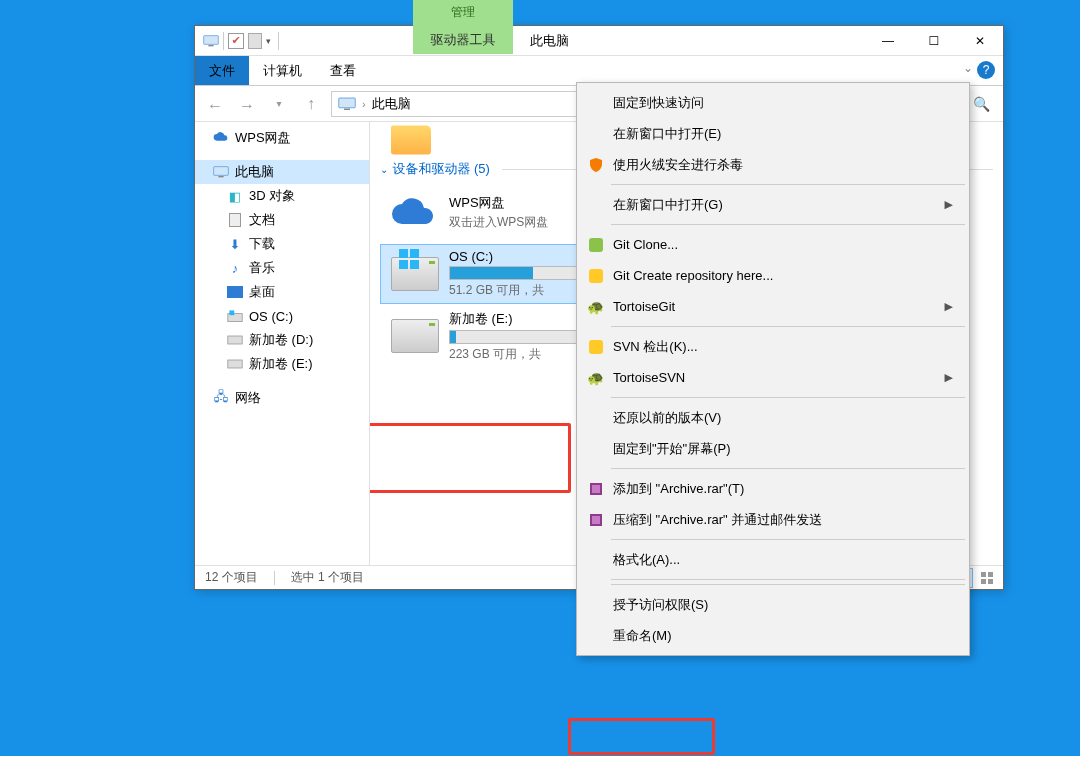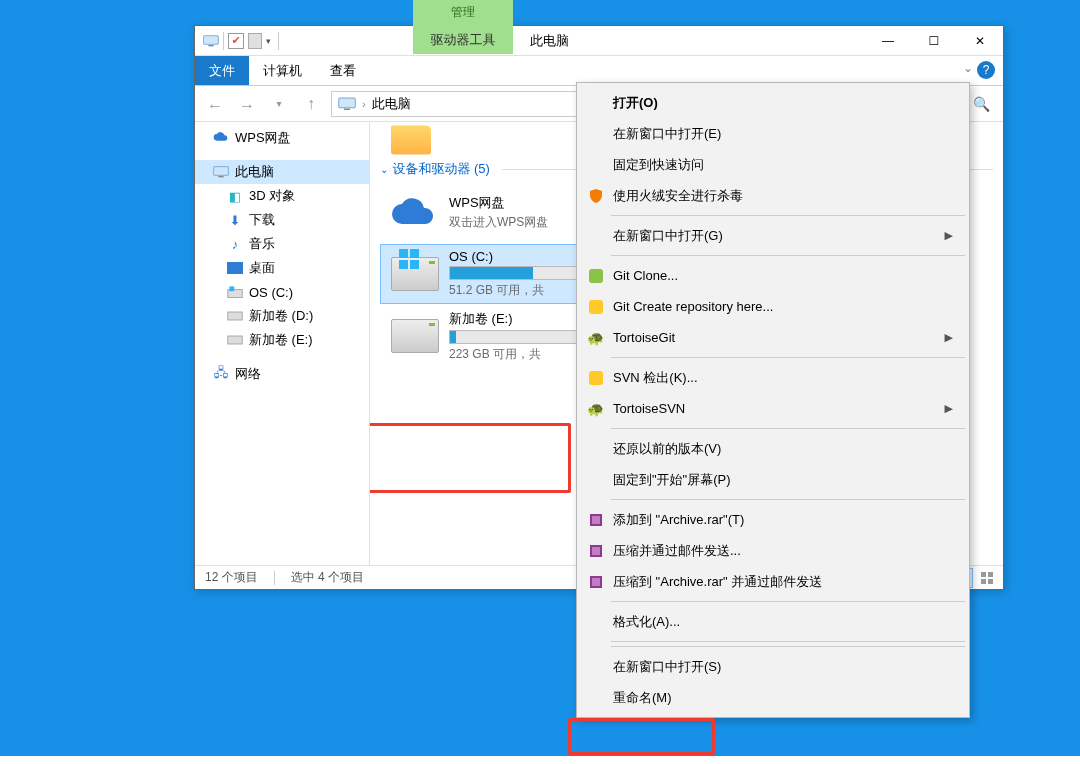--- a/index.html
+++ b/index.html
@@ -5,21 +5,21 @@
     * { margin: 0; padding: 0; box-sizing: border-box; font-family: "Microsoft YaHei", "Segoe UI", sans-serif; }
     body { background: #1791e8; width: 1080px; height: 764px; position: relative; overflow: hidden; }
     .window { position: absolute; left: 194px; top: 25px; width: 810px; height: 565px; background: #fff; border: 1px solid #666; box-shadow: 2px 2px 10px rgba(0,0,0,0.2); }
     .titlebar { height: 30px; display: flex; align-items: center; background: #fff; border-bottom: 1px solid #e0e0e0; position: relative; }
     .titlebar-icons { display: flex; align-items: center; gap: 4px; padding: 0 8px; }
     .title-text { position: absolute; left: 335px; font-size: 13px; }
     .winbtns { position: absolute; right: 0; top: 0; display: flex; }
     .winbtn { width: 46px; height: 30px; display: flex; align-items: center; justify-content: center; font-size: 12px; cursor: pointer; }
     .ribbon { display: flex; align-items: stretch; height: 30px; border-bottom: 1px solid #ccc; position: relative; }
     .ribbon-tab { padding: 0 14px; display: flex; align-items: center; font-size: 13px; cursor: pointer; }
-    .ribbon-tab.file { background: #1979ca; color: #ffffff; }
+    .ribbon-tab.file { background: #1979ca; color: #000000; }
     .ribbon-tab.manage { background: #a0df8e; color: #333; position: relative; height: 56px; margin-top: -30px; padding-top: 28px; }
     .ribbon-tab.manage::before { content: attr(data-top); position: absolute; top: 6px; left: 0; right: 0; text-align: center; font-size: 12px; color: #2a6c1d; }
     .chev { position: absolute; right: 30px; top: 5px; font-size: 12px; color: #888; cursor: pointer; }
     .help { position: absolute; right: 8px; top: 5px; width: 18px; height: 18px; border-radius: 50%; background: #1979ca; color: #fff; text-align: center; font-size: 12px; line-height: 18px; cursor: pointer; }
     .toolbar { height: 36px; display: flex; align-items: center; padding: 0 8px; gap: 8px; border-bottom: 1px solid #e0e0e0; }
     .navbtn { width: 24px; height: 24px; display: flex; align-items: center; justify-content: center; color: #999; font-size: 16px; cursor: pointer; }
     .address { flex: 1; height: 26px; border: 1px solid #ccc; display: flex; align-items: center; padding: 0 6px; font-size: 13px; gap: 6px; }
     .searchbtn { width: 26px; height: 26px; display: flex; align-items: center; justify-content: center; font-size: 14px; cursor: pointer; }
     .content { display: flex; height: calc(100% - 120px); }
     .sidebar { width: 175px; border-right: 1px solid #e0e0e0; padding: 4px 0; overflow: hidden; }
@@ -139,20 +139,26 @@
           <span>此电脑</span>
         </div>
         <div class="side-item">
           <span class="side-icon">
             <span style="color:#29b6c6;">◧</span>
           </span>
           <span>3D 对象</span>
         </div>
         <div class="side-item">
           <span class="side-icon">
+            <span style="background:#eee;border:1px solid #999;width:12px;height:14px;display:inline-block;"></span>
+          </span>
+          <span>文档</span>
+        </div>
+        <div class="side-item">
+          <span class="side-icon">
             <span style="color:#2e7cd6;">⬇</span>
           </span>
           <span>下载</span>
         </div>
         <div class="side-item">
           <span class="side-icon">
             <span style="color:#2e7cd6;">♪</span>
           </span>
           <span>音乐</span>
         </div>
@@ -274,21 +280,21 @@
             </div>
           </div>
         </div>
       <div class="highlight-red" style="left:-4px;top:301px;width:205px;height:70px;"></div>
     </div>
   </div>
 
   <div class="status">
     <span>12 个项目</span>
     <span style="border-left:1px solid #ccc;height:14px;"></span>
-    <span>选中 4 个项目</span>
+    <span>选中 1 个项目</span>
     <div class="status-icons">
       <div class="status-icon active">
         <svg width="14" height="14" viewBox="0 0 14 14">
             <rect x="1" y="2" width="12" height="2" fill="#4a90d9"></rect>
             <rect x="1" y="6" width="12" height="2" fill="#4a90d9"></rect>
             <rect x="1" y="10" width="12" height="2" fill="#4a90d9"></rect>
           </svg>
       </div>
       <div class="status-icon">
         <svg width="14" height="14" viewBox="0 0 14 14">
@@ -296,28 +302,25 @@
             <rect x="8" y="1" width="5" height="5" fill="#999"></rect>
             <rect x="1" y="8" width="5" height="5" fill="#999"></rect>
             <rect x="8" y="8" width="5" height="5" fill="#999"></rect>
           </svg>
       </div>
     </div>
   </div>
 </div>
 
 <div class="ctxmenu" id="ctxmenu">
-    <div class="ctx-item bold">
-      <span>打开(O)</span>
+    <div class="ctx-item">
+      <span>固定到快速访问</span>
     </div>
     <div class="ctx-item">
       <span>在新窗口中打开(E)</span>
-    </div>
-    <div class="ctx-item">
-      <span>固定到快速访问</span>
     </div>
     <div class="ctx-item">
       <span class="ctx-icon">
         <svg width="16" height="16" viewBox="0 0 16 16">
           <path d="M8 1l6 2v4c0 4-3 7-6 8-3-1-6-4-6-8V3l6-2z" fill="#f57c00"></path>
         </svg>
       </span>
       <span>使用火绒安全进行杀毒</span>
     </div>
     <div class="ctx-sep"></div>
@@ -376,39 +379,30 @@
       </span>
       <span>添加到 "Archive.rar"(T)</span>
     </div>
     <div class="ctx-item">
       <span class="ctx-icon">
         <svg width="16" height="16" viewBox="0 0 16 16">
           <rect x="2" y="2" width="12" height="12" fill="#8d3b8d"></rect>
           <rect x="4" y="4" width="8" height="8" fill="#c77bc7"></rect>
         </svg>
       </span>
-      <span>压缩并通过邮件发送...</span>
-    </div>
-    <div class="ctx-item">
-      <span class="ctx-icon">
-        <svg width="16" height="16" viewBox="0 0 16 16">
-          <rect x="2" y="2" width="12" height="12" fill="#8d3b8d"></rect>
-          <rect x="4" y="4" width="8" height="8" fill="#c77bc7"></rect>
-        </svg>
-      </span>
       <span>压缩到 "Archive.rar" 并通过邮件发送</span>
     </div>
     <div class="ctx-sep"></div>
     <div class="ctx-item">
       <span>格式化(A)...</span>
     </div>
     <div class="ctx-sep"></div>
     <div class="ctx-sep"></div>
     <div class="ctx-item">
-      <span>在新窗口中打开(S)</span>
+      <span>授予访问权限(S)</span>
     </div>
     <div class="ctx-item">
       <span>重命名(M)</span>
     </div>
   </div>
 <div class="highlight-red" style="left:568px;top:718px;width:147px;height:37px;"></div>
 
 <div class="taskbar-shadow"></div>
 
 </body></html>

